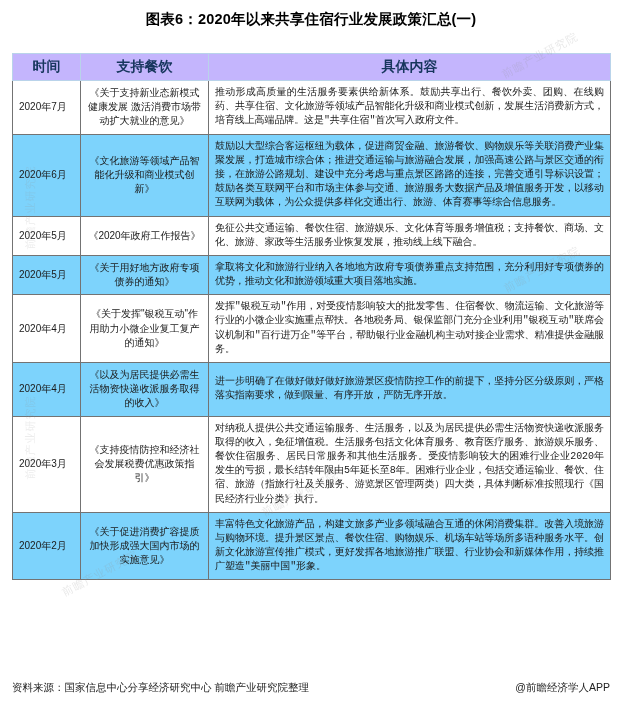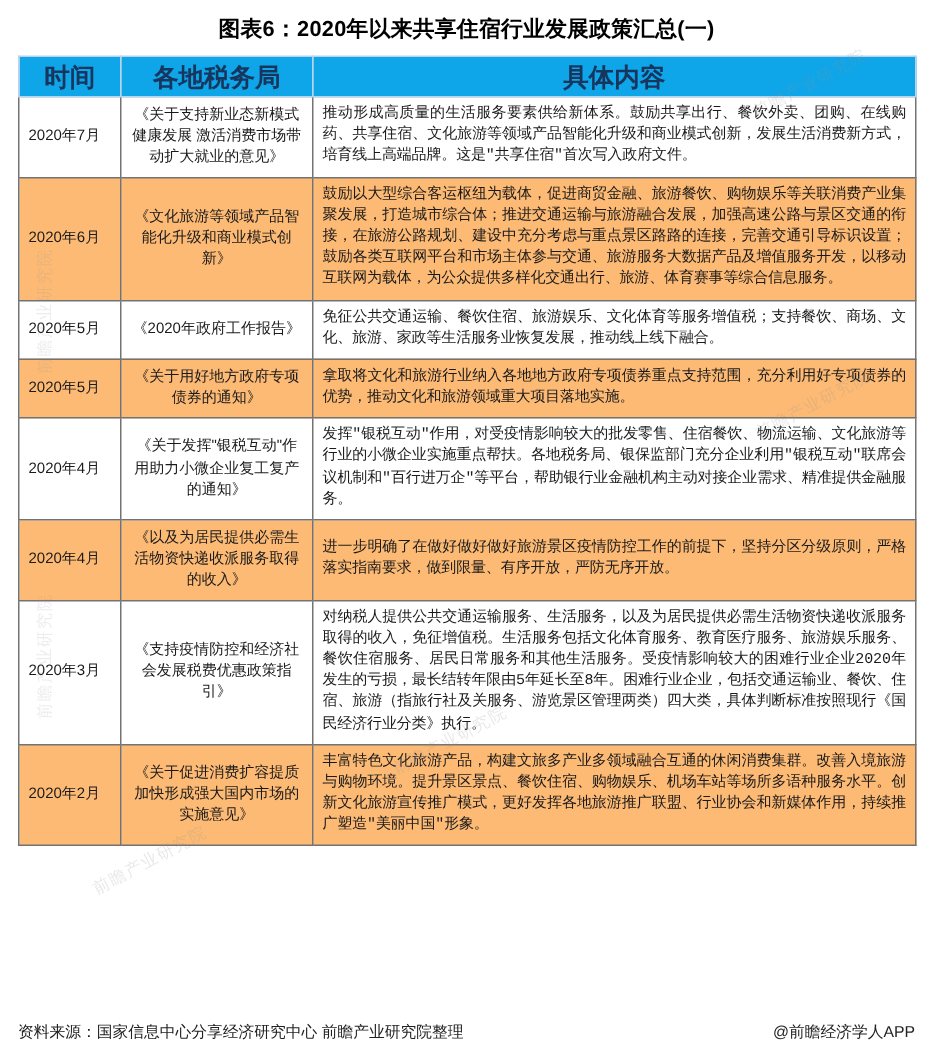--- a/index.html
+++ b/index.html
@@ -20,39 +20,39 @@
     width: 622px;
     height: 703px;
     box-sizing: border-box;
     padding: 0 12px;
   }
   .title {
     text-align: center;
     font-size: 14.5px;
     font-weight: bold;
     color: #000000;
-    padding: 10px 0 8px 0;
+    padding: 10px 0 24px 0;
     letter-spacing: 0.2px;
   }
   table.policy {
     width: 598px;
     border-collapse: collapse;
     table-layout: fixed;
     font-size: 10px;
   }
   table.policy col.c1 { width: 68px; }
   table.policy col.c2 { width: 128px; }
   table.policy col.c3 { width: 402px; }
 
   table.policy th {
-    background: #0ea5e9;
+    background: #c4b5fd;
     border: 1px solid #b9d3ea;
     color: #17365d;
     font-weight: bold;
-    font-size: 17px;
+    font-size: 14px;
     height: 24px;
     text-align: center;
     vertical-align: middle;
   }
   table.policy td {
     border: 1px solid #737373;
     vertical-align: middle;
     padding: 5px 6px;
     line-height: 1.42;
     color: #1a1a1a;
@@ -66,21 +66,21 @@
     text-align: center;
     font-size: 10px;
   }
   td.c-body {
     text-align: justify;
     font-size: 10px;
     letter-spacing: -0.1px;
     font-family: Liberation Mono, monospace;
   }
   tr.even td { background: #ffffff; }
-  tr.odd td { background: #fdba74; }
+  tr.odd td { background: #7dd3fc; }
 
   .footer {
     position: absolute;
     left: 12px;
     right: 12px;
     bottom: 8px;
     display: flex;
     justify-content: space-between;
     align-items: flex-end;
     font-size: 10.5px;
@@ -114,21 +114,21 @@
 
   <table class="policy">
     <colgroup>
       <col class="c1">
         <col class="c2">
         <col class="c3">
     </colgroup>
     <thead>
       <tr>
         <th>时间</th>
-        <th>各地税务局</th>
+        <th>支持餐饮</th>
         <th>具体内容</th>
       </tr>
     </thead>
     <tbody>
       <tr class="even">
         <td class="c-date">2020年7月</td>
         <td class="c-name">《关于支持新业态新模式健康发展 激活消费市场带动扩大就业的意见》</td>
         <td class="c-body">推动形成高质量的生活服务要素供给新体系。鼓励共享出行、餐饮外卖、团购、在线购药、共享住宿、文化旅游等领域产品智能化升级和商业模式创新，发展生活消费新方式，培育线上高端品牌。这是"共享住宿"首次写入政府文件。</td>
       </tr>
       <tr class="odd">

